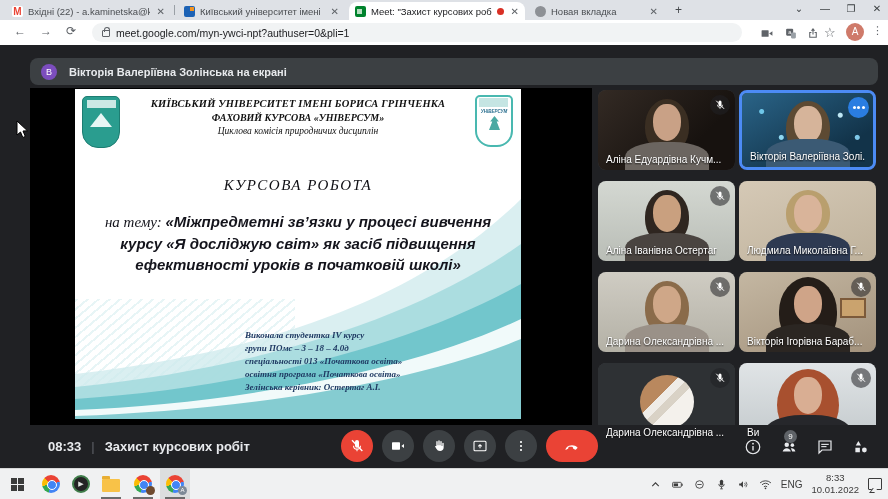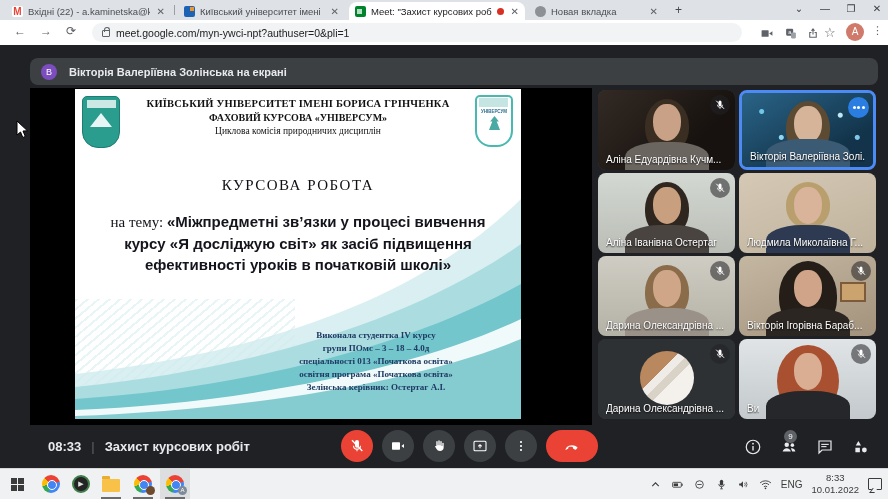--- a/index.html
+++ b/index.html
@@ -34,45 +34,45 @@
   .tbicon svg { width:14px; height:13px; }
   #tb-avatar { position:absolute; left:846px; top:3px; width:18px; height:18px; border-radius:50%; background:#cf7a6a; color:#fff; font-size:10px; text-align:center; line-height:18px; }
   #tb-dots { position:absolute; left:872px; top:4px; color:#5f6368; font-size:11px; letter-spacing:0; }
 
   
   #meet { position:absolute; top:45px; left:0; width:888px; height:423px; background:#202124; }
   #banner { position:absolute; top:13px; left:30px; right:10px; height:27px; background:#3c4043; border-radius:8px; display:flex; align-items:center; gap:12px; padding-left:11px; }
   #banner .bav { width:16px; height:16px; border-radius:50%; background:#7c4dbe; color:#fff; font-size:9px; text-align:center; line-height:16px; flex:none; }
   #banner .btxt { color:#e8eaed; font-size:11px; font-weight:bold; }
 
-  #share { position:absolute; left:30px; top:43px; width:562px; height:337px; background:#000; }
+  #share { position:absolute; left:30px; top:43px; width:562px; height:337px; background:#000;font-style:italic; }
   #slide { position:absolute; left:45px; top:1px; width:446px; height:330px; background:#fff; overflow:hidden; }
   #slide .waves { position:absolute; left:0; bottom:0; width:446px; height:230px; }
   .shield { position:absolute; width:38px; height:52px; border-radius:5px 5px 16px 16px; }
   #logo-l { left:7px; top:7px; background:#2a9d8f; border:1px solid #1d7d72; }
   #logo-l::before { content:""; position:absolute; left:7px; top:16px; width:22px; height:14px; background:#e7f6f4; clip-path:polygon(50% 0,100% 100%,0 100%); }
   #logo-l::after { content:""; position:absolute; left:4px; top:3px; width:29px; height:8px; background:#e7f6f4; opacity:.85; }
   #logo-r { right:8px; top:6px; background:#fff; border:2px solid #49b8b0; }
   #logo-r .lbl { position:absolute; top:12px; left:0; right:0; text-align:center; font-size:4.5px; font-weight:bold; color:#2a6f8f; }
   #logo-r::before { content:""; position:absolute; left:12px; top:19px; width:11px; height:14px; background:#4aa9a2; clip-path:polygon(50% 0,90% 40%,70% 40%,100% 100%,0 100%,30% 40%,10% 40%); }
   #logo-r::after { content:""; position:absolute; left:2px; top:1px; width:29px; height:9px; background:#9fd4d0; opacity:.6; }
   #slide-head { position:absolute; left:48px; right:48px; top:9px; text-align:center; font-family:"Liberation Serif",serif; color:#111; z-index:2; }
   #slide-head .l1 { font-size:10.5px; font-weight:bold; letter-spacing:.2px; }
   #slide-head .l2 { font-size:10px; font-weight:bold; margin-top:3px; }
   #slide-head .l3 { font-size:9.5px; margin-top:3px; }
   #slide-title { position:absolute; left:0; right:0; top:88px; text-align:center; font-family:"Liberation Serif",serif; font-size:15px; letter-spacing:1.5px; color:#0f0f14; z-index:2; }
   #slide-theme { position:absolute; left:14px; right:14px; top:122px; text-align:center; font-size:15px; line-height:1.4; color:#14141c; z-index:2; }
   #slide-theme .pre { font-family:"Liberation Serif",serif; font-weight:normal;text-align:right; }
   #slide-theme .thm { font-weight:bold; }
-  #slide-author { position:absolute; left:170px; right:14px; top:240px; text-align:center; font-family:"Liberation Serif",serif; font-weight:bold; font-size:9px; line-height:1.45; color:#1f3a63; z-index:2; }
+  #slide-author { position:absolute; left:170px; right:14px; top:240px; font-family:"Liberation Serif",serif; font-weight:bold; font-size:9px; line-height:1.45; color:#1f3a63; z-index:2; }
   #slide .lines { position:absolute; left:0; bottom:0; width:220px; height:120px; z-index:0; opacity:.5;
      background:repeating-linear-gradient(-40deg, rgba(120,198,204,.35) 0 2px, transparent 2px 7px); }
 
   
-  #tiles { position:absolute; left:598px; top:45px; display:grid; grid-template-columns:137px 137px; grid-auto-rows:80px; gap:3px 4px; }
+  #tiles { position:absolute; left:598px; top:45px; display:grid; grid-template-columns:137px 137px; grid-auto-rows:80px; gap:11px 4px; }
   .tile { position:relative; background:#3c4043; border-radius:8px; overflow:hidden; }
   .tile.active { border:3px solid #4c8bf5; }
   .pname { position:absolute; left:8px; bottom:5px; max-width:88%; white-space:nowrap; overflow:hidden; color:#fff; font-size:10px; text-shadow:0 1px 2px rgba(0,0,0,.9); z-index:3; }
   .mute { position:absolute; top:5px; right:5px; width:20px; height:20px; border-radius:50%; background:rgba(32,33,36,.55); display:flex; align-items:center; justify-content:center; z-index:3; }
   .mute svg { width:12px; height:12px; }
   .morebtn { position:absolute; top:4px; right:4px; width:21px; height:21px; border-radius:50%; background:#2a7de1; color:#fff; display:flex; align-items:center; justify-content:center; gap:1.5px; z-index:3; }
   .morebtn i { width:3px; height:3px; border-radius:50%; background:#fff; }
   .fig { position:absolute; inset:0; }
   .fig i { position:absolute; display:block; }
   .hair { left:50%; top:11%; width:44px; height:54px; transform:translateX(-50%); background:var(--hair); border-radius:50% 50% 46% 46%; }

